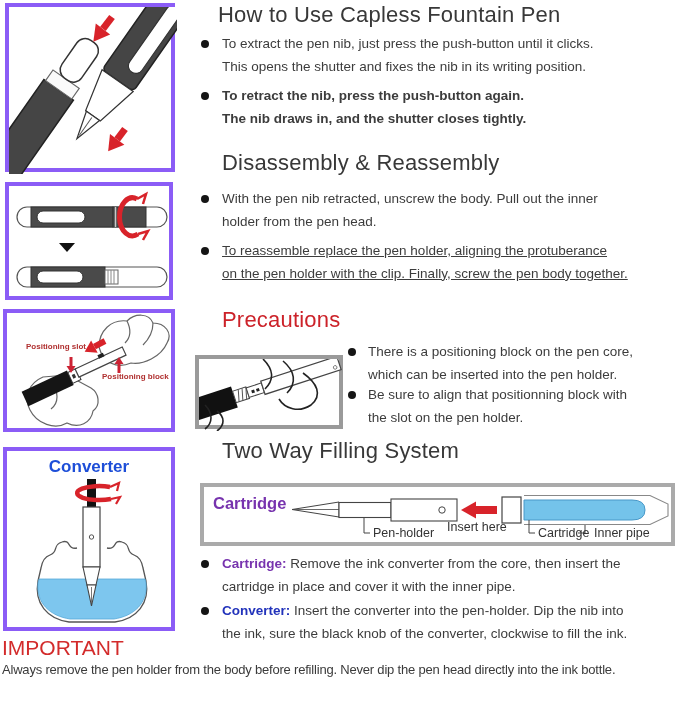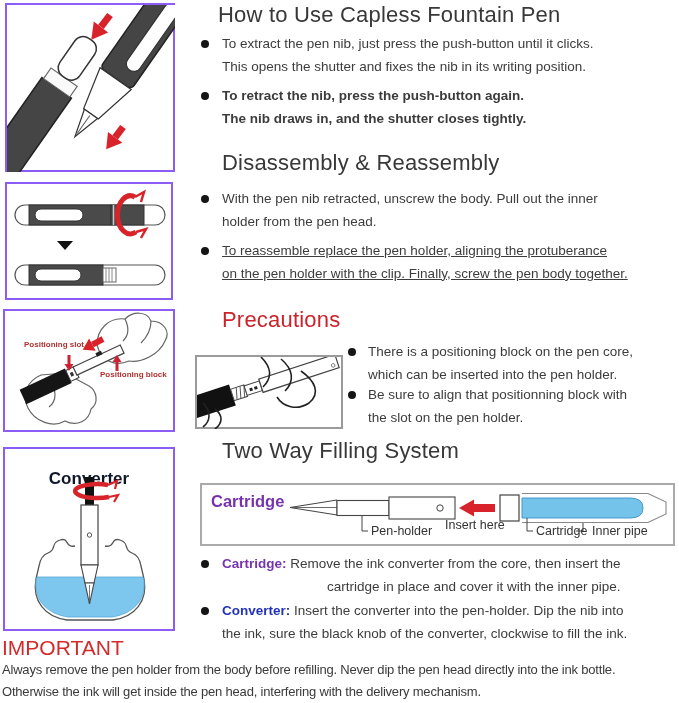--- a/index.html
+++ b/index.html
@@ -1,29 +1,29 @@
 <!DOCTYPE html>
 <html><head>
 <meta charset="utf-8">
 <style>
   html,body{margin:0;padding:0;background:#fff;}
   #canvas{position:relative;width:679px;height:703px;background:#fff;overflow:hidden;
           font-family:"Liberation Sans","DejaVu Sans",sans-serif;color:#3b3b3b;}
-  .box{position:absolute;background:#fff;border:2px solid #8b5cf6;box-sizing:border-box;padding-left:16px;}
+  .box{position:absolute;background:#fff;border:4px solid #8b5cf6;box-sizing:border-box;padding-left:16px;}
   .h{position:absolute;font-size:22px;font-weight:400;color:#383838;white-space:nowrap;letter-spacing:.2px;}
   .h.red{color:#cc2229;}
   .dot{position:absolute;width:8px;height:8px;border-radius:50%;background:#151515;}
   .t{position:absolute;font-size:13.5px;line-height:22.5px;color:#3c3c3c;white-space:nowrap;}
   .t span{display:block;}
   .lbl-purple{color:#7733ae;font-weight:bold;}
   .lbl-blue{color:#2233bb;font-weight:bold;}
   .diag-lbl{position:absolute;font-size:12.5px;color:#333;white-space:nowrap;}
   .pos-lbl{position:absolute;font-size:8px;font-weight:bold;color:#b03030;white-space:nowrap;}
-  .conv-title{position:absolute;left:0;top:20px;width:100%;text-align:center;
-              font-size:17px;font-weight:bold;color:#0f172a;}
+  .conv-title{position:absolute;left:0;top:6px;width:100%;text-align:center;
+              font-size:17px;font-weight:bold;color:#1d4ed8;}
   .cart-title{position:absolute;left:9px;top:7px;font-size:16.5px;font-weight:bold;color:#7733ae;}
   .imp-title{position:absolute;left:2px;top:636px;font-size:21px;font-weight:normal;color:#d32b2b;}
   .imp-line{position:absolute;left:2px;font-size:13px;letter-spacing:-0.2px;color:#3a3a3a;white-space:nowrap;}
   svg{position:absolute;left:0;top:0;}
 </style>
 </head>
 <body>
 
 <div id="canvas">
 
@@ -248,27 +248,26 @@
         <path d="M374,46 L381,46 L381,38"></path>
       </g>
     </svg>
     <div class="diag-lbl" style="left:169px;top:39px;">Pen-holder</div>
     <div class="diag-lbl" style="left:243px;top:33px;">Insert here</div>
     <div class="diag-lbl" style="left:334px;top:39px;">Cartridge</div>
     <div class="diag-lbl" style="left:390px;top:39px;">Inner pipe</div>
   </div>
 
   <div class="dot" style="left:201px;top:560px;"></div>
-  <div class="t" style="left:222px;top:553px;text-align:right;">
+  <div class="t" style="left:222px;top:553px;">
     <span><b class="lbl-purple">Cartridge:</b><i style="font-style:normal"> Remove the ink converter from the core, then insert the</i></span>
     <span>cartridge in place and cover it with the inner pipe.</span>
   </div>
   <div class="dot" style="left:201px;top:607px;"></div>
   <div class="t" style="left:222px;top:600px;">
     <span><b class="lbl-blue">Converter:</b><i style="font-style:normal"> Insert the converter into the pen-holder. Dip the nib into</i></span>
     <span>the ink, sure the black knob of the converter, clockwise to fill the ink.</span>
   </div>
 
   <div class="imp-title">IMPORTANT</div>
   <div class="imp-line" style="top:662px;">Always remove the pen holder from the body before refilling. Never dip the pen head directly into the ink bottle.</div>
-  <div class="imp-line" style="top:684px;">Otherwise the ink will get inside the pen head, interfering with the delivery mechanism.</div>
 
 </div>
 
 </body></html>

